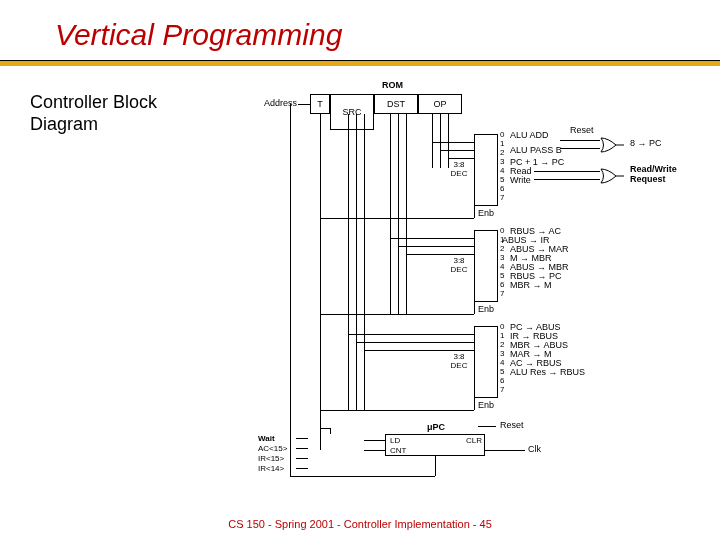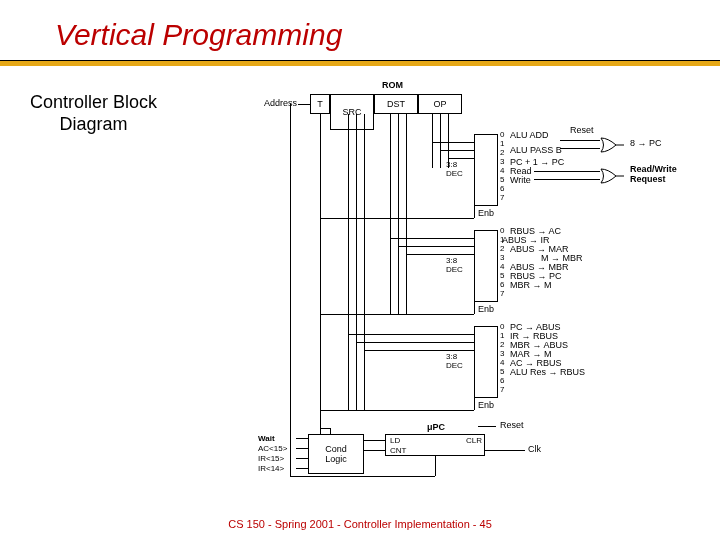--- a/index.html
+++ b/index.html
@@ -30,21 +30,20 @@
   }
   .subtitle {
     position: absolute;
     top: 92px;
     left: 30px;
     font-family: "Comic Sans MS", cursive, sans-serif;
     font-size: 18px;
     color: #000;
     line-height: 1.2;
     white-space: pre;
-    text-align: center;
   }
   .footer {
     position: absolute;
     bottom: 10px;
     left: 50%;
     transform: translateX(-50%);
     font-size: 11px;
     color: #bb0000;
   }
   .diagram {
@@ -72,21 +71,21 @@
   .lblb {
     position: absolute;
     font-size: 9px;
     font-weight: bold;
     color: #000;
     white-space: nowrap;
   }
   .line { position: absolute; background: #000; }
   .hline { height: 1px; }
   .vline { width: 1px; }
-  .dec-lbl { font-size: 8px; text-align: left; }
+  .dec-lbl { font-size: 8px; text-align: center; }
   .gate {
     position: absolute;
     width: 26px;
     height: 16px;
   }
   .gate svg { width: 100%; height: 100%; }
 </style>
 </head>
 <body>
 
@@ -188,21 +187,21 @@
   <div class="lbl" style="left:230px; top:155px; font-size:8px;">1</div>
   <div class="lbl" style="left:230px; top:164px; font-size:8px;">2</div>
   <div class="lbl" style="left:230px; top:173px; font-size:8px;">3</div>
   <div class="lbl" style="left:230px; top:182px; font-size:8px;">4</div>
   <div class="lbl" style="left:230px; top:191px; font-size:8px;">5</div>
   <div class="lbl" style="left:230px; top:200px; font-size:8px;">6</div>
   <div class="lbl" style="left:230px; top:209px; font-size:8px;">7</div>
   <div class="lbl" style="left:240px; top:146px;">RBUS  → AC</div>
   <div class="lbl" style="left:232px; top:155px;">ABUS → IR</div>
   <div class="lbl" style="left:240px; top:164px;">ABUS → MAR</div>
-  <div class="lbl" style="left:240px; top:173px;margin-left:31px;">M  → MBR</div>
+  <div class="lbl" style="left:240px; top:173px;">M  → MBR</div>
   <div class="lbl" style="left:240px; top:182px;">ABUS → MBR</div>
   <div class="lbl" style="left:240px; top:191px;">RBUS → PC</div>
   <div class="lbl" style="left:240px; top:200px;">MBR  → M</div>
 
   <div class="box" style="left:204px; top:246px; width:24px; height:72px;"></div>
   <div class="lbl dec-lbl" style="left:176px; top:272px; width:26px; white-space:pre;">3:8
 DEC</div>
   <div class="line hline" style="left:78px; top:254px; width:126px;"></div>
   <div class="line hline" style="left:86px; top:262px; width:118px;"></div>
   <div class="line hline" style="left:94px; top:270px; width:110px;"></div>
@@ -233,22 +232,20 @@
   <div class="lbl" style="left:120px; top:366px; font-size:8px;">CNT</div>
   <div class="lbl" style="left:196px; top:356px; font-size:8px;">CLR</div>
 
   <div class="line hline" style="left:215px; top:370px; width:40px;"></div>
   <div class="lbl" style="left:258px; top:364px;">Clk</div>
 
   <div class="line vline" style="left:165px; top:376px; height:20px;"></div>
   <div class="line hline" style="left:20px; top:396px; width:145px;"></div>
   <div class="line vline" style="left:20px; top:24px; height:372px;"></div>
 
-  <div class="box" style="left:38px; top:354px; width:56px; height:40px; text-align:center; white-space:pre;"><span>Cond
-Logic</span></div>
 
   <div class="lbl" style="left:-12px; top:354px; font-size:8px;font-weight:bold;">Wait</div>
   <div class="lbl" style="left:-12px; top:364px; font-size:8px;">AC&lt;15&gt;</div>
   <div class="lbl" style="left:-12px; top:374px; font-size:8px;">IR&lt;15&gt;</div>
   <div class="lbl" style="left:-12px; top:384px; font-size:8px;">IR&lt;14&gt;</div>
   <div class="line hline" style="left:26px; top:358px; width:12px;"></div>
   <div class="line hline" style="left:26px; top:368px; width:12px;"></div>
   <div class="line hline" style="left:26px; top:378px; width:12px;"></div>
   <div class="line hline" style="left:26px; top:388px; width:12px;"></div>
 

